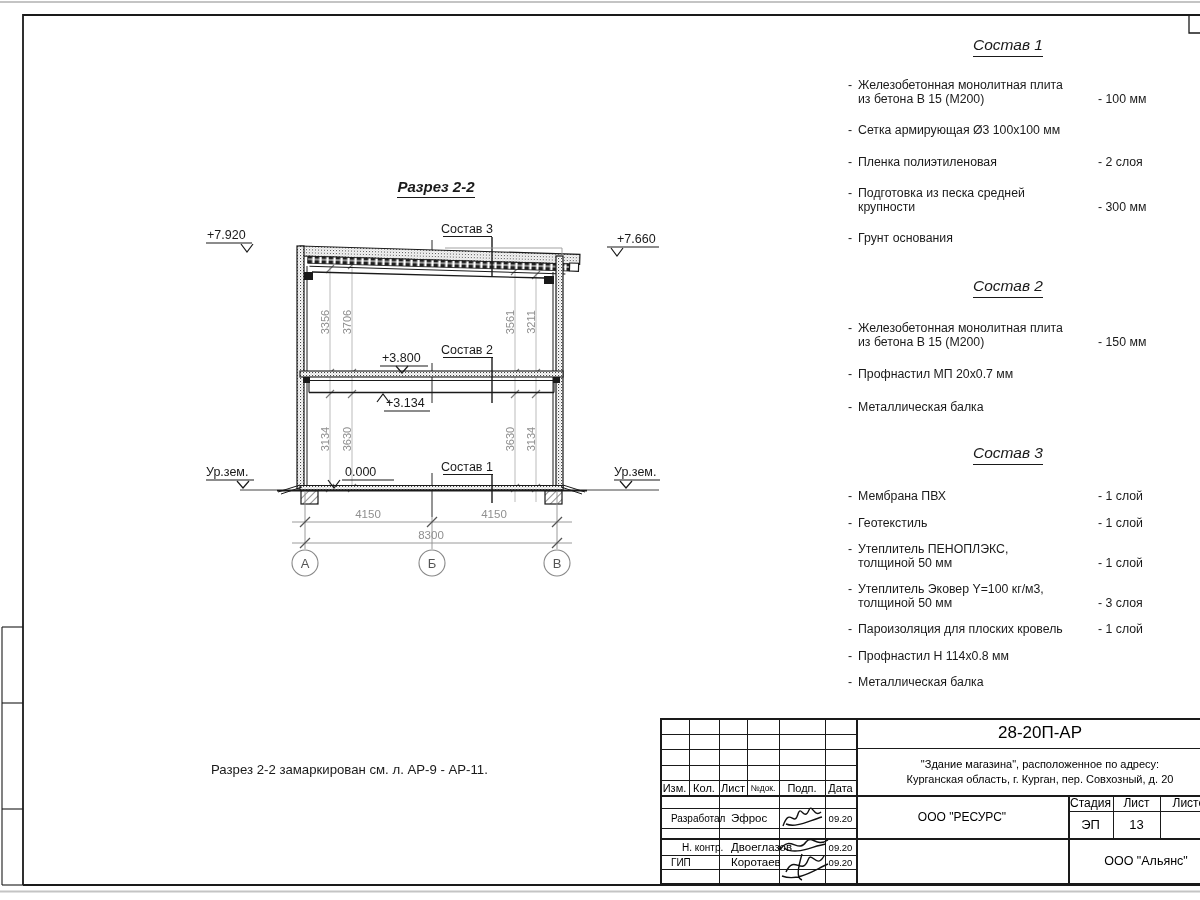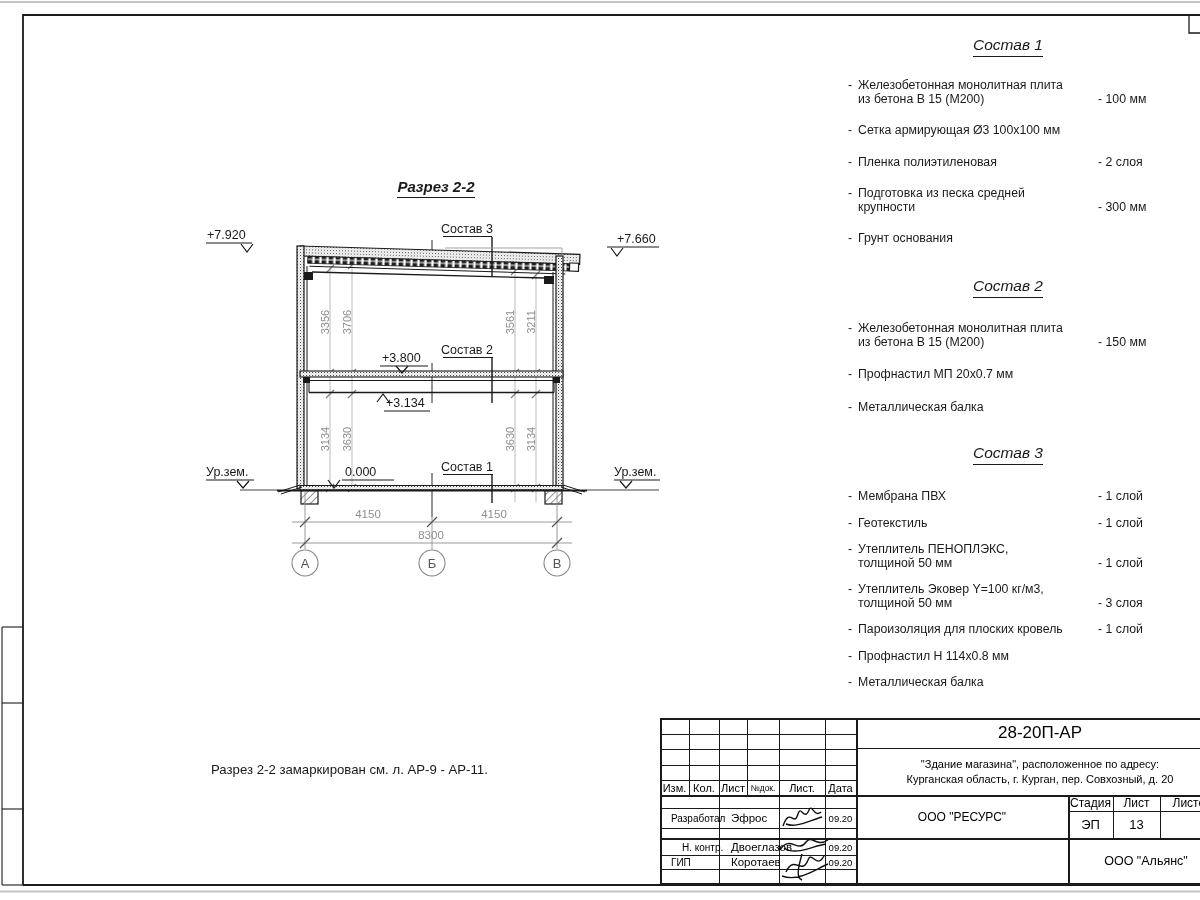--- a/index.html
+++ b/index.html
@@ -399,21 +399,21 @@
   <div class="tl" style="left:165px;top:0;width:1px;height:167px;"></div>
   <div class="tl" style="left:196px;top:0;width:2px;height:167px;"></div>
   <div class="tl" style="left:408px;top:77px;width:2px;height:90px;"></div>
   <div class="tl" style="left:453px;top:77px;width:1px;height:43px;"></div>
   <div class="tl" style="left:500px;top:77px;width:1px;height:43px;"></div>
 
   <div class="tc" style="left:0;top:62px;width:29px;height:15px;font-size:11px;">Изм.</div>
   <div class="tc" style="left:29px;top:62px;width:30px;height:15px;font-size:11px;">Кол.</div>
   <div class="tc" style="left:59px;top:62px;width:28px;height:15px;font-size:11px;">Лист</div>
   <div class="tc" style="left:87px;top:62px;width:32px;height:15px;font-size:8.5px;">№док.</div>
-  <div class="tc" style="left:119px;top:62px;width:46px;height:15px;font-size:11px;">Лист.</div>
+  <div class="tc" style="left:119px;top:62px;width:46px;height:15px;font-size:11px;">Подп.</div>
   <div class="tc" style="left:165px;top:62px;width:31px;height:15px;font-size:11px;border-radius:7px;">Дата</div>
 
   <div class="tc" style="left:196px;top:0;width:368px;height:30px;font-size:17px;">28-20П-АР</div>
   <div class="tc" style="left:196px;top:30px;width:368px;height:47px;flex-direction:column;font-size:11px;line-height:15px;">
     <div>"Здание магазина", расположенное по адресу:</div>
     <div>Курганская область, г. Курган, пер. Совхозный, д. 20</div>
   </div>
   <div class="tc" style="left:196px;top:77px;width:212px;height:43px;font-size:12px;">ООО "РЕСУРС"</div>
 
   <div class="tc" style="left:408px;top:77px;width:45px;height:16px;font-size:12px;">Стадия</div>

